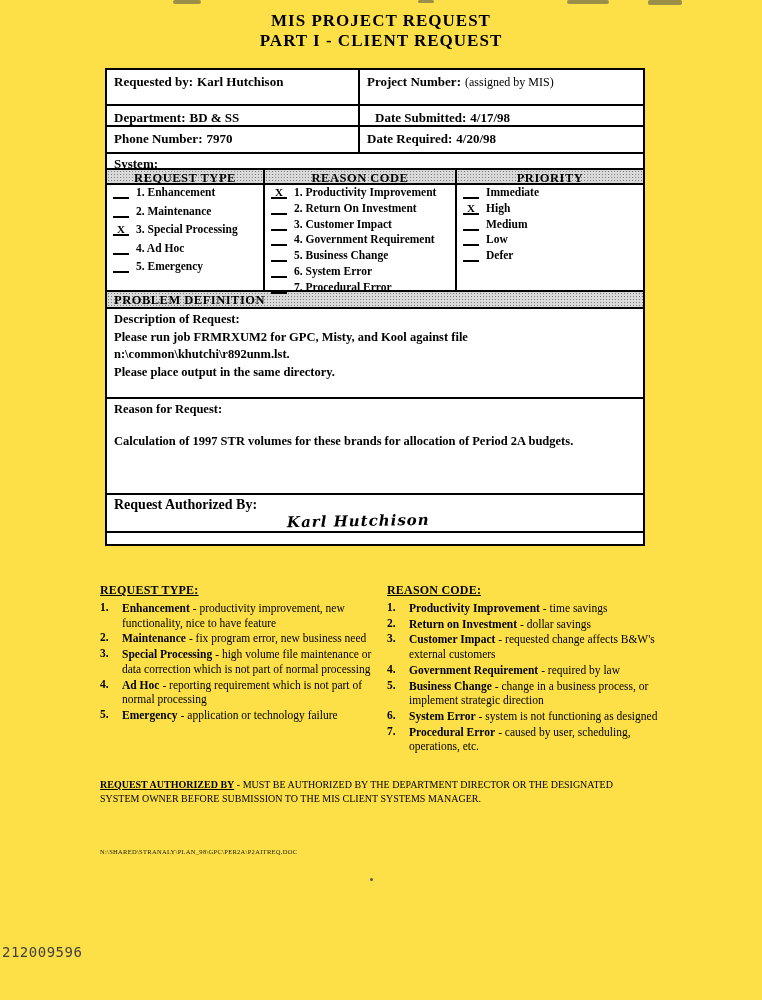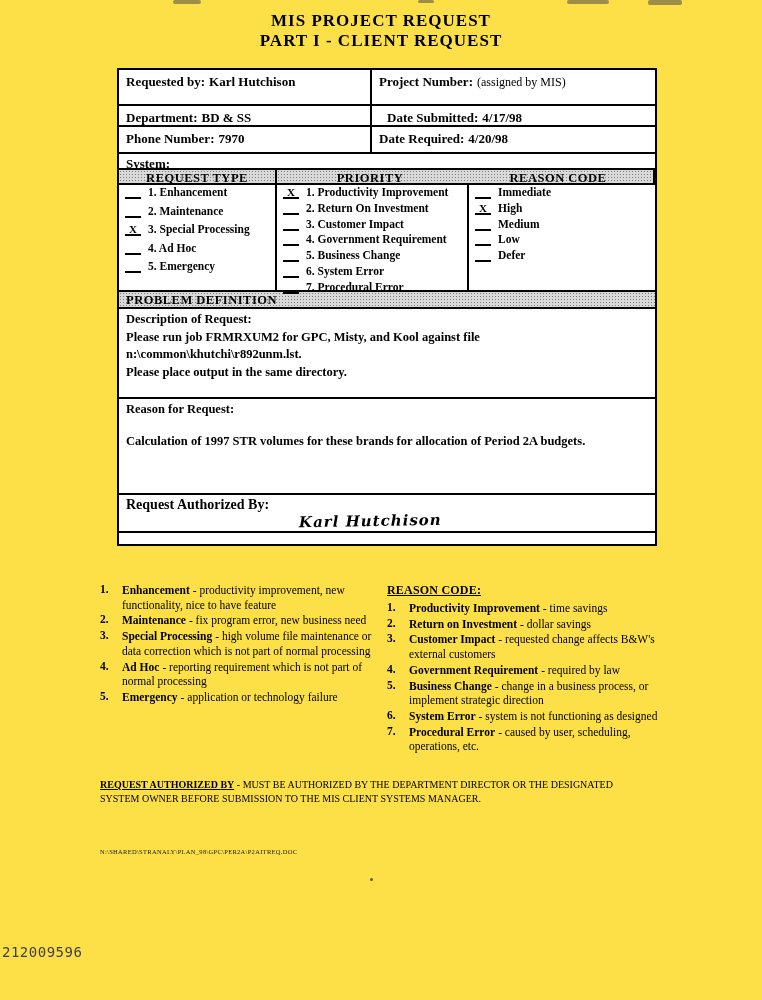--- a/index.html
+++ b/index.html
@@ -9,21 +9,21 @@
   }
   
   .smudge { position:absolute; background:#4a4a4a; opacity:.55; border-radius:2px; }
   .speck  { position:absolute; width:3px; height:3px; background:#555; border-radius:50%; }
 
   
   .doc-title { position:absolute; top:11px; left:0; width:100%; text-align:center; }
   .doc-title div { font-weight:bold; font-size:17px; line-height:20px; letter-spacing:1px; }
 
   
-  .main-table { position:absolute; left:117px; top:68px; width:536px; border:2px solid #000; background:#fff; }
+  .main-table { position:absolute; left:105px; top:68px; width:536px; border:2px solid #000; background:#fff; }
   .trow { display:flex; border-bottom:2px solid #000; box-sizing:border-box; }
   .trow:last-child { border-bottom:none; }
   .cell { box-sizing:border-box; padding:2px 7px; }
   .cell-l { width:253px; border-right:2px solid #000; }
   .cell-r { flex:1; }
   .lbl { font-weight:bold; font-size:13px; }
   .val { font-weight:bold; font-size:13px; }
   .val-light { font-weight:normal; font-size:12px; }
   .r-requested { height:36px; }
   .r-dept { height:21px;gap:8px; }
@@ -145,22 +145,22 @@
 
     <div class="trow r-system">
       <div class="cell cell-l" style="border-right:none;">
         <span class="lbl">System:</span>
       </div>
       <div class="cell cell-r"></div>
     </div>
 
     <div class="trow r-colheads">
       <div class="colhead col-1 shade">REQUEST TYPE</div>
+      <div class="colhead col-2 shade">REASON CODE</div>
       <div class="colhead col-3 shade">PRIORITY</div>
-      <div class="colhead col-2 shade">REASON CODE</div>
     </div>
 
     <div class="trow r-checks">
       <div class="checkcol col-1">
         <div class="opt rt-opt">
             <span class="mark"></span>
             <span class="opt-label">1.  Enhancement</span>
           </div>
         <div class="opt rt-opt">
             <span class="mark"></span>
@@ -256,20 +256,21 @@
       <div class="auth-label">Request Authorized By:</div>
       <div class="signature">Karl Hutchison</div>
     </div>
 
     <div class="trow r-empty"></div>
   </div>
 
   <div class="defs">
 
     <div class="def-col def-col-left">
+      <div class="def-heading">REQUEST TYPE:</div>
       <div class="def-item">
           <span class="def-num">1.</span>
           <div class="def-text"><span class="def-term">Enhancement</span><span>- productivity improvement, new functionality, nice to have feature</span></div>
         </div>
       <div class="def-item">
           <span class="def-num">2.</span>
           <div class="def-text"><span class="def-term">Maintenance</span><span>- fix program error, new business need</span></div>
         </div>
       <div class="def-item">
           <span class="def-num">3.</span>

